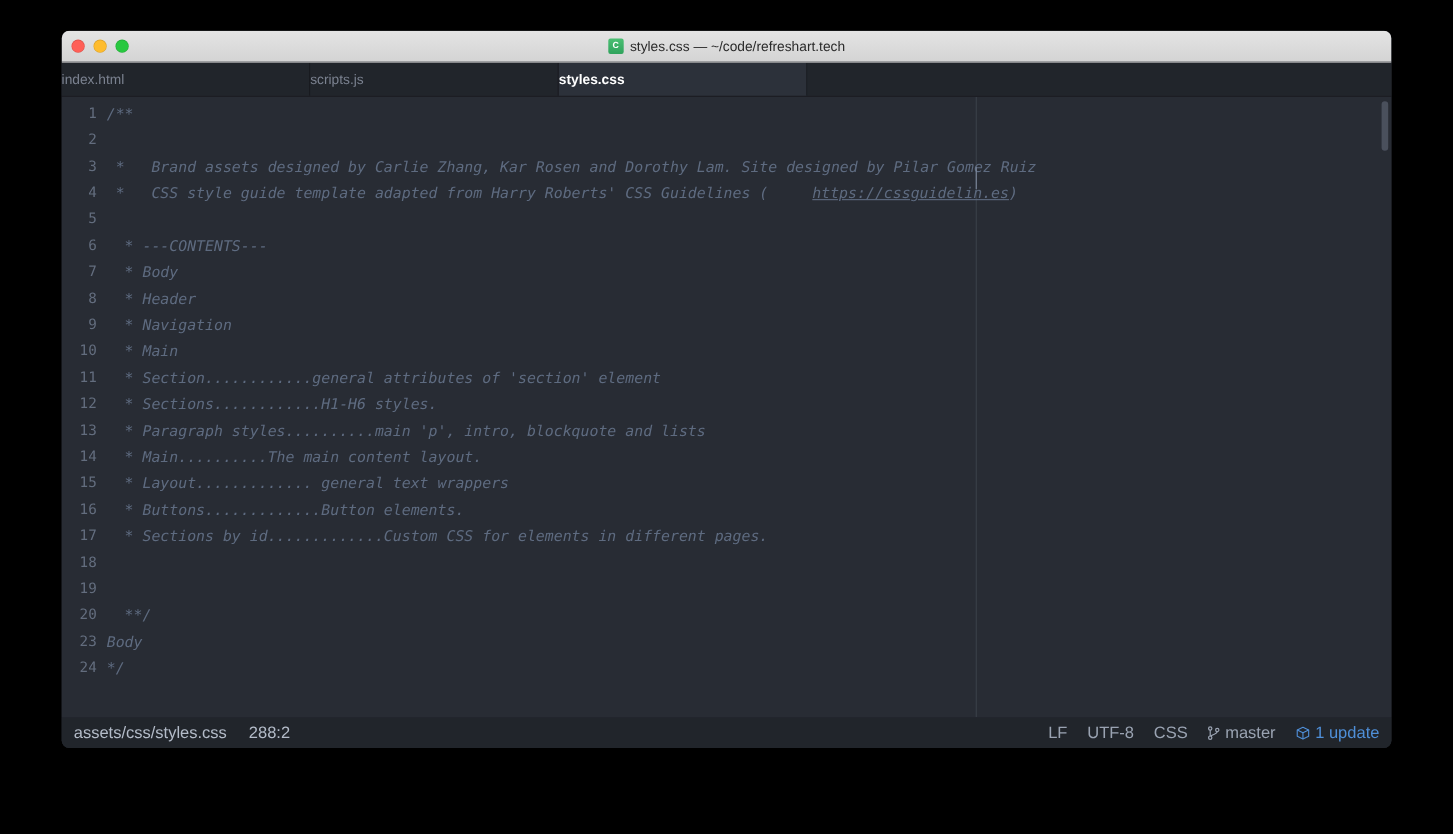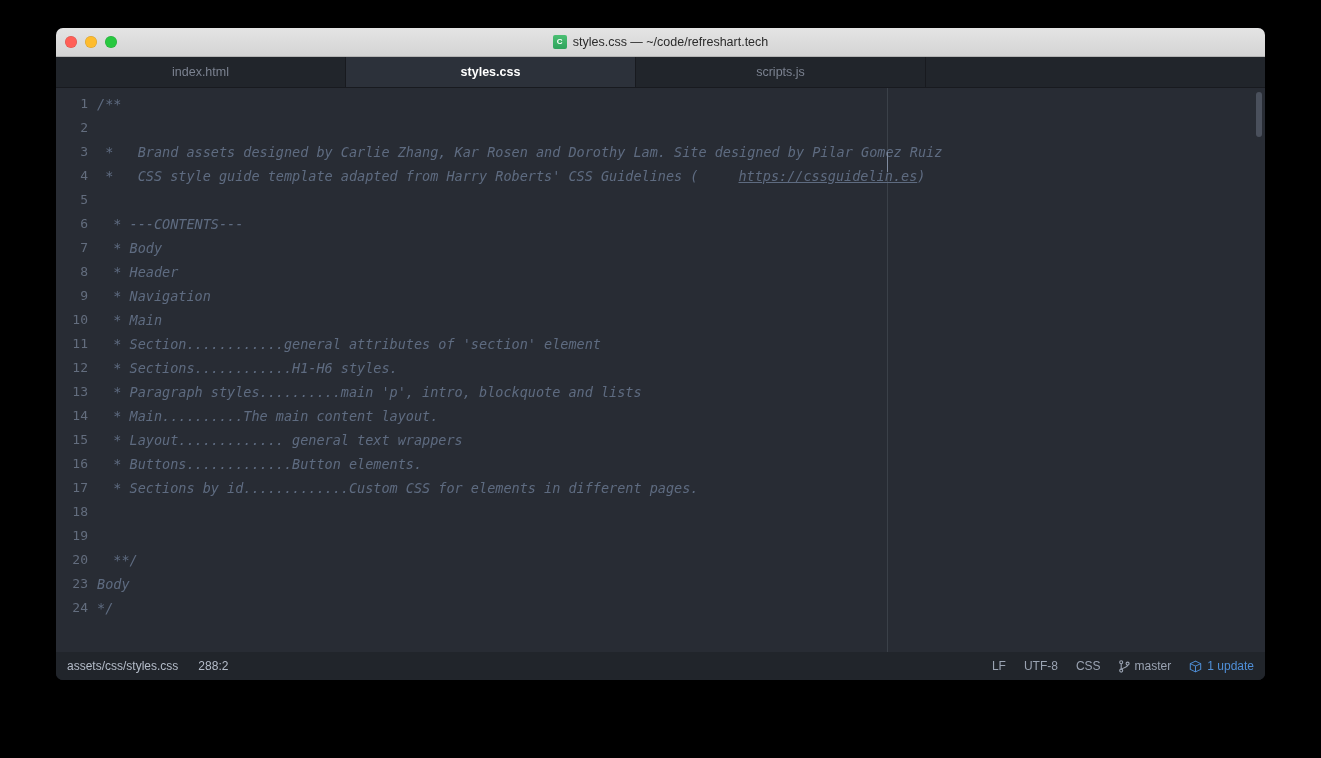--- a/index.html
+++ b/index.html
@@ -57,22 +57,22 @@
   }
 
   
   #tabbar {
     height:31px; flex:0 0 31px;
     background:#21252b;
     display:flex;
     border-bottom:1px solid #181a1f;
   }
   .tab {
-    width:290px;
-    display:flex; align-items:center; justify-content:center;
+    width:226px;
+    display:flex; align-items:center; 
     font-size:12.5px;
     border-right:1px solid #181a1f;
     white-space:nowrap;
   }
   .tab.inactive { background:#21252b; color:#7b8290; }
   .tab.active   { background:#2c313a; color:#ffffff; font-weight:bold; }
   #tab-filler   { flex:1; background:#21252b; }
 
   
   #editor {
@@ -116,21 +116,21 @@
     position:absolute; left:831px; top:64px;
     width:1px; height:20px; background:#7f8b9e;
   }
 
   
   #statusbar {
     height:28px; flex:0 0 28px;
     background:#21252b;
     display:flex; align-items:center;
     padding:0 11px;
-    font-size:12px; color:#9aa3b2;
+    font-size:15px; color:#9aa3b2;
   }
   #status-left  { display:flex; align-items:center; gap:20px; }
   #status-right { margin-left:auto; display:flex; align-items:center; gap:18px; }
   .st-item { display:flex; align-items:center; gap:5px; white-space:nowrap; }
   #status-path { color:#b4bcc9; }
   #status-cursor { color:#b4bcc9; }
   .st-icon { display:inline-flex; align-items:center; }
   #update-item { color:#4f8fd8;text-align:right; }
 </style>
 </head>
@@ -147,25 +147,25 @@
     <div id="title-center">
       <span id="css-file-icon">C</span>
       <span id="title-text">styles.css — ~/code/refreshart.tech</span>
     </div>
   </div>
 
   <div id="tabbar">
     <div class="tab inactive">
       <span>index.html</span>
     </div>
+    <div class="tab inactive">
+      <span>scripts.js</span>
+    </div>
     <div class="tab active">
       <span>styles.css</span>
-    </div>
-    <div class="tab inactive">
-      <span>scripts.js</span>
     </div>
     <div id="tab-filler"></div>
   </div>
 
   <div id="editor">
     <div id="wrap-guide"></div>
     <div id="code">
         <div class="line">
           <span class="ln">1</span>
           <span class="src">/**</span>

